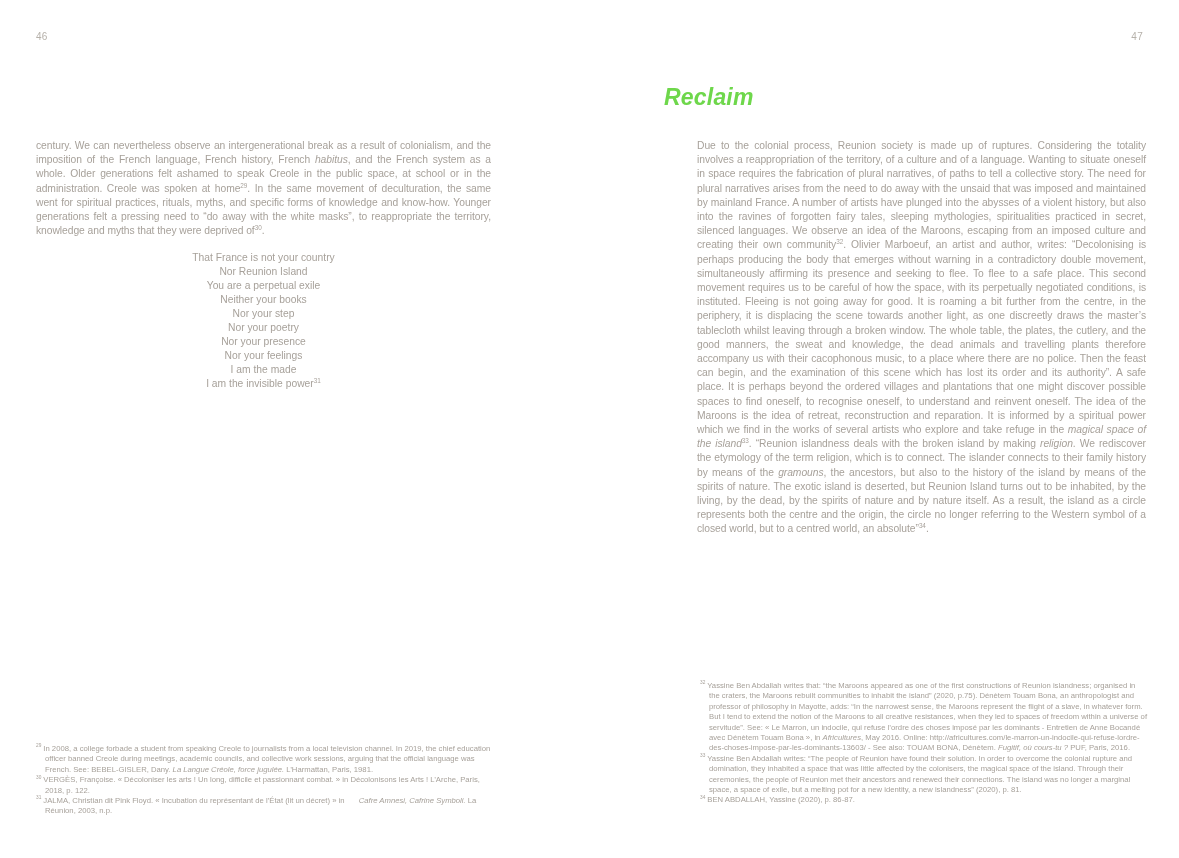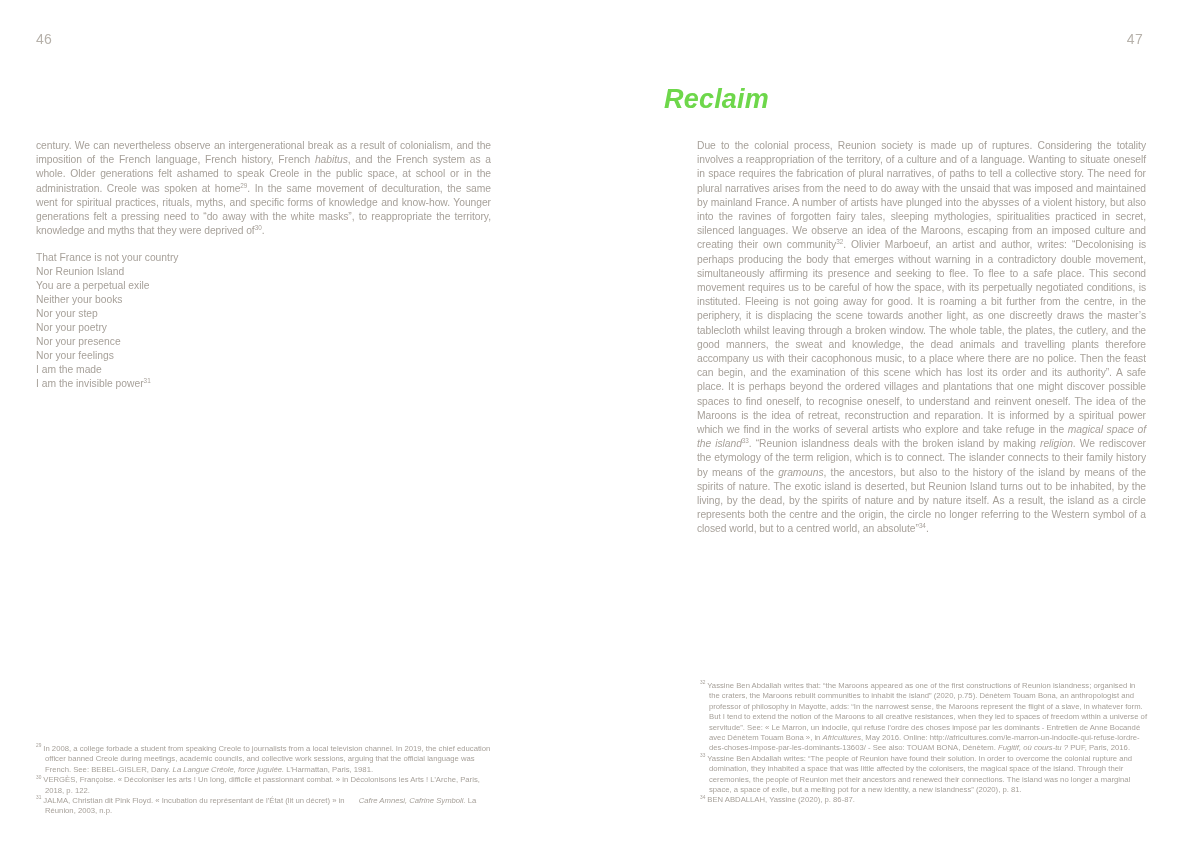--- a/index.html
+++ b/index.html
@@ -11,48 +11,49 @@
   .spread{
     position:relative;
     width:1179px;height:858px;
     background:#ffffff;
     font-family:"Liberation Sans",sans-serif;
     color:var(--text);
     overflow:hidden;
   }
   .pagenum{
     position:absolute;
-    font-size:14px;
+    font-size:10px;
     color:var(--pagenum);
     letter-spacing:.3px;
   }
   .pagenum-left{left:36px;top:31px;}
   .pagenum-right{right:36px;top:31px;}
   .heading{
     position:absolute;
     left:664px;top:84px;
-    font-size:27px;
+    font-size:23px;
     font-weight:bold;
     font-style:italic;
     color:var(--green);
     letter-spacing:.2px;
   }
   .bodytext{
     position:absolute;
     text-align:justify;
     font-size:10.3px;
     line-height:14.2px;
     letter-spacing:-0.05px;
     color:var(--text);
   }
   .body-left{left:36px;top:139px;width:455px;}
   .body-right{left:697px;top:139px;width:449px;}
   .poem{
     position:absolute;
     left:36px;top:251px;width:455px;
+    text-align:center;
     font-size:10.3px;
     line-height:14px;
     color:var(--text);
   }
   .footnotes{
     position:absolute;
     font-size:7.7px;
     line-height:10.4px;
     letter-spacing:0;
     color:var(--text);

